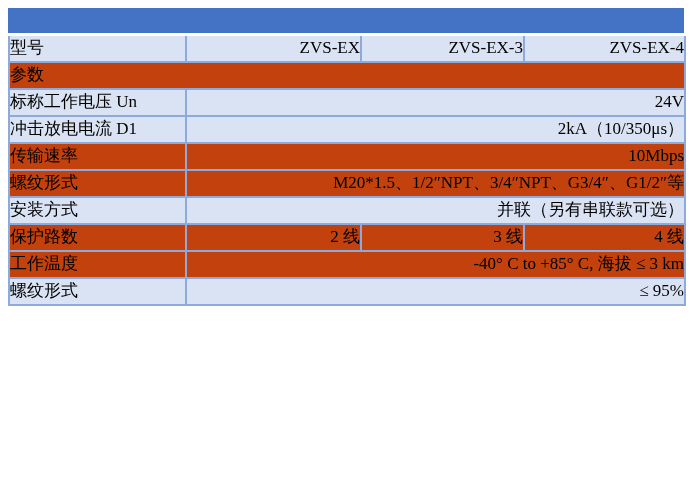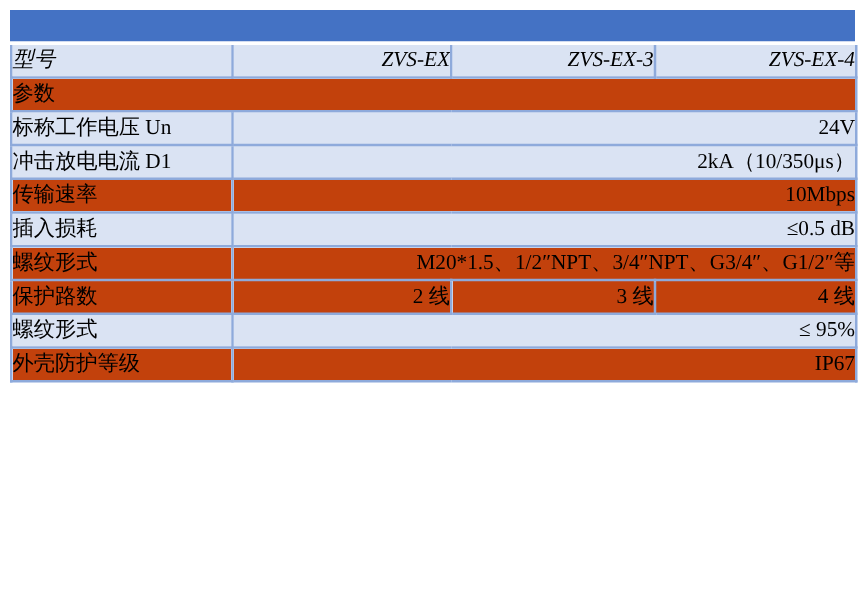--- a/index.html
+++ b/index.html
@@ -37,21 +37,20 @@
     border: 2px solid #8EAADB;
     height: 25px;
     padding: 0;
     vertical-align: middle;
     white-space: nowrap;
     overflow: hidden;
     line-height: 1.1;
   }
   table.spec-table tr:first-child td {
     border-top: none;
-    font-style: italic;
   }
   td.lbl {
     text-align: left;
     padding-left: 6px;
   }
   td.val {
     text-align: right;
   }
   tr.stripe td { background: #DAE3F3; }
   tr.plain  td { background: #c2410c; }
@@ -94,45 +93,45 @@
       <td class="val" colspan="3">2kA（10/350μs）</td>
     </tr>
 
 
 
     <tr class="plain">
       <td class="lbl">传输速率</td>
       <td class="val" colspan="3">10Mbps</td>
     </tr>
 
-    <tr class="stripe">
-      <td class="lbl">插入损耗</td>
-      <td class="val" colspan="3">≤0.5 dB</td>
-    </tr>
 
     <tr class="plain">
       <td class="lbl">螺纹形式</td>
       <td class="val" colspan="3">M20*1.5、1/2″NPT、3/4″NPT、G3/4″、G1/2″等</td>
     </tr>
 
+    <tr class="stripe">
+      <td class="lbl">安装方式</td>
+      <td class="val" colspan="3">并联（另有串联款可选）</td>
+    </tr>
 
     <tr class="plain">
       <td class="lbl">保护路数</td>
       <td class="val">2 线</td>
       <td class="val">3 线</td>
       <td class="val">4 线</td>
     </tr>
 
 
+    <tr class="plain">
+      <td class="lbl">工作温度</td>
+      <td class="val" colspan="3">-40° C to +85° C, 海拔 ≤ 3 km</td>
+    </tr>
 
     <tr class="stripe">
       <td class="lbl">螺纹形式</td>
       <td class="val" colspan="3">≤ 95%</td>
     </tr>
 
-    <tr class="plain">
-      <td class="lbl">外壳防护等级</td>
-      <td class="val" colspan="3">IP67</td>
-    </tr>
   </tbody>
     </table>
 
 </div>
 
 </body></html>

